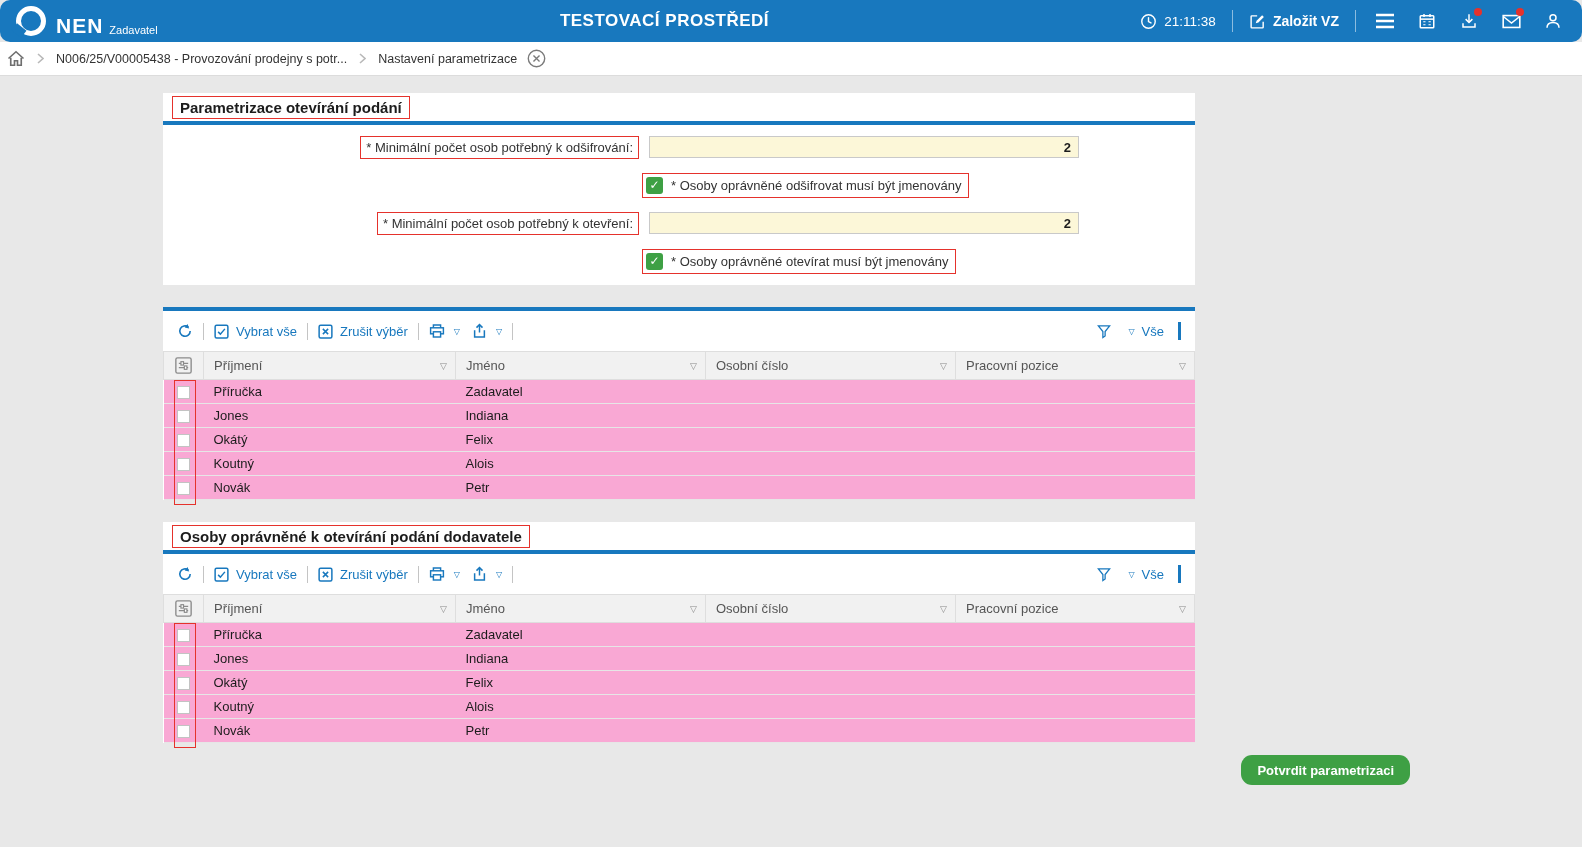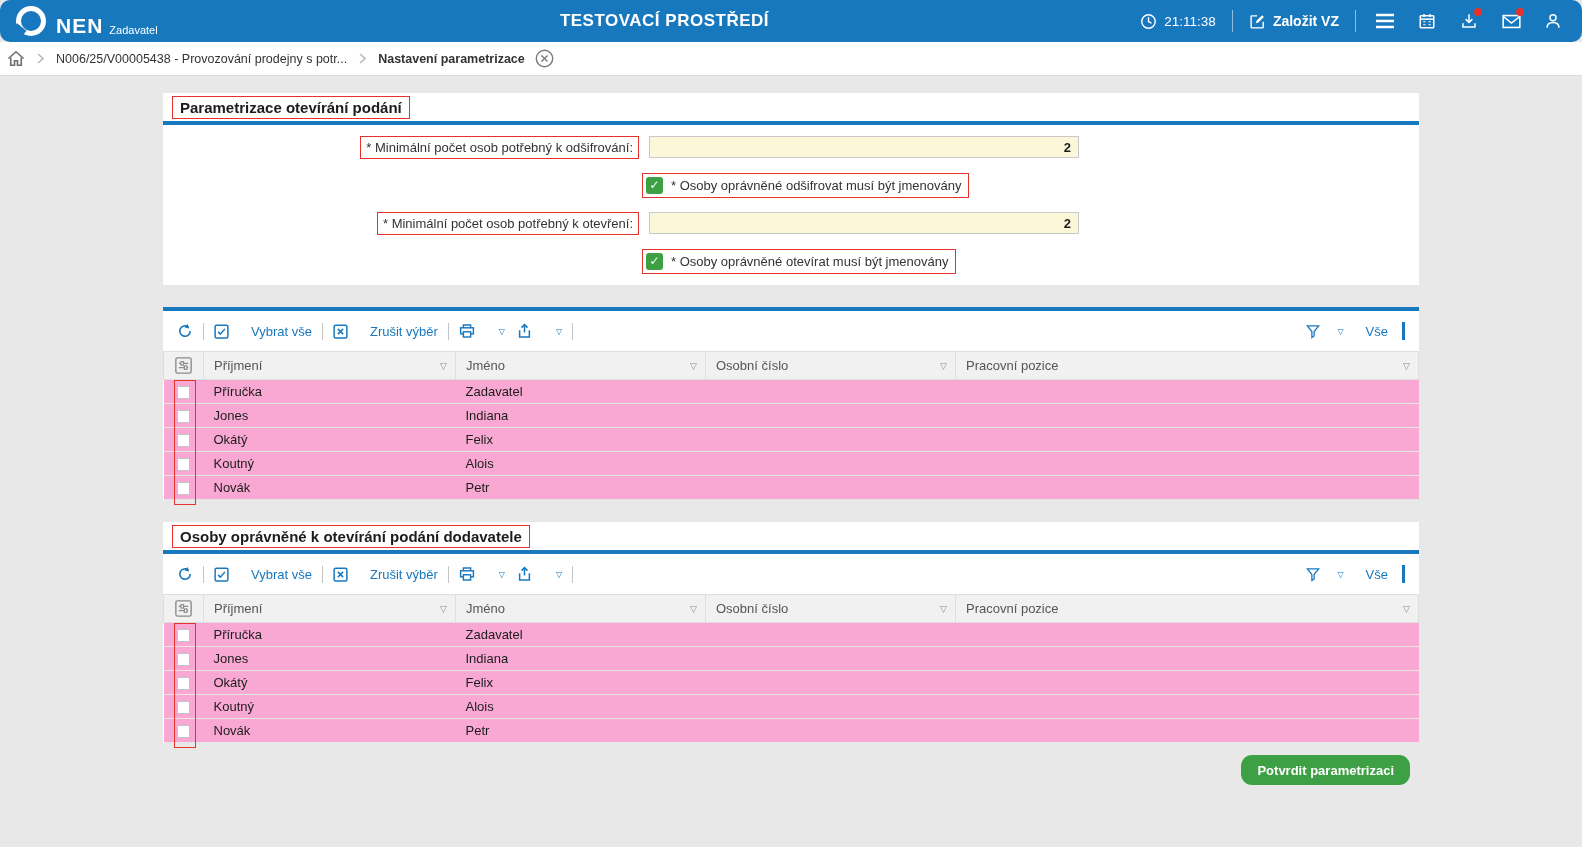--- a/index.html
+++ b/index.html
@@ -19,46 +19,46 @@
   .top-item { display:flex; align-items:center; gap:7px; cursor:pointer; }
   .top-sep { width:1px; height:22px; background:rgba(255,255,255,0.5); }
   .icon-btn { position:relative; display:flex; align-items:center; justify-content:center; width:26px; height:26px; cursor:pointer; }
   .badge-dot { position:absolute; top:0; right:0; width:8px; height:8px; border-radius:50%; background:#e5322c; }
   .vz-label { font-weight:bold; font-size:14px; }
   .time-label { font-size:13.5px; }
 
   
   .breadcrumb { height:34px; background:#fff; border-bottom:1px solid #dcdcdc; display:flex; align-items:center; padding:0 9px; gap:12px; color:#333; }
   .crumb { font-size:12.5px; cursor:pointer; }
-  .crumb.current { font-weight:bold; }
+  .crumb.current { font-weight:normal; }
   .crumb-close { margin-left:-2px; cursor:pointer; display:flex; }
 
   
   .content { padding-top:17px; }
-  .panel { width:1256px; margin-left:163px; background:#fff; }
+  .panel { width:1032px; margin-left:163px; background:#fff; }
   .spacer { height:22px; }
   .title-row { height:28px; display:flex; align-items:center; padding-left:9px; }
   .sec-title { display:inline-block; border:1px solid #e5322c; padding:2px 7px; font-size:15px; font-weight:bold; color:#1c1c1c; }
   .blue-bar { height:4px; background:#1878be; }
 
   
   .form-body { padding:8px 0 10px;margin-left:39px; }
   .form-row { height:28px; margin-bottom:10px; display:flex; align-items:center; }
   .form-row:last-child { margin-bottom:0; }
   .label-cell { width:437px; display:flex; justify-content:flex-end; }
   .red-box { border:1px solid #e5322c; padding:3px 5px; color:#333; font-size:13px; }
   .text-input { width:430px; height:22px; margin-left:10px; background:#fcf7d8; border:1px solid #c9c9c9; text-align:right; font-weight:bold; font-size:13px; padding:0 7px; font-family:inherit; color:#1c1c1c; }
   .check-row { margin-left:440px; }
   .check-wrap { display:inline-flex; align-items:center; gap:8px; border:1px solid #e5322c; padding:3px 7px 3px 3px; }
   .checkbox-on { width:17px; height:17px; border-radius:3px; background:#3ea044; color:#fff; font-size:12px; font-weight:bold; display:flex; align-items:center; justify-content:center; cursor:pointer; }
   .check-label { font-size:13px; color:#333; }
 
   
   .toolbar { height:40px; display:flex; align-items:center; padding:0 14px; color:#1878be; }
-  .tb-group { display:flex; align-items:center; gap:22px; cursor:pointer; color:#1878be; font-size:13px; }
+  .tb-group { display:flex; align-items:center; gap:7px; cursor:pointer; color:#1878be; font-size:13px; }
   .tb-sep { width:1px; height:17px; background:#c4c4c4; margin:0 10px; }
   .tb-caret { font-size:8px; margin-left:2px; cursor:pointer; }
   .tb-right { margin-left:auto; display:flex; align-items:center; gap:14px; }
   .blue-endbar { width:3px; height:18px; background:#1878be; }
 
   
   .table-wrap { position:relative; }
   table { width:100%; border-collapse:collapse; table-layout:fixed; }
   th { background:#f1f1f1; border:1px solid #dedede; height:28px; font-weight:normal; color:#555; text-align:left; padding:0 10px; font-size:13px; position:relative; }
   th .flt { position:absolute; right:8px; top:50%; transform:translateY(-50%); color:#8a8a8a; font-size:9px; cursor:pointer; }

